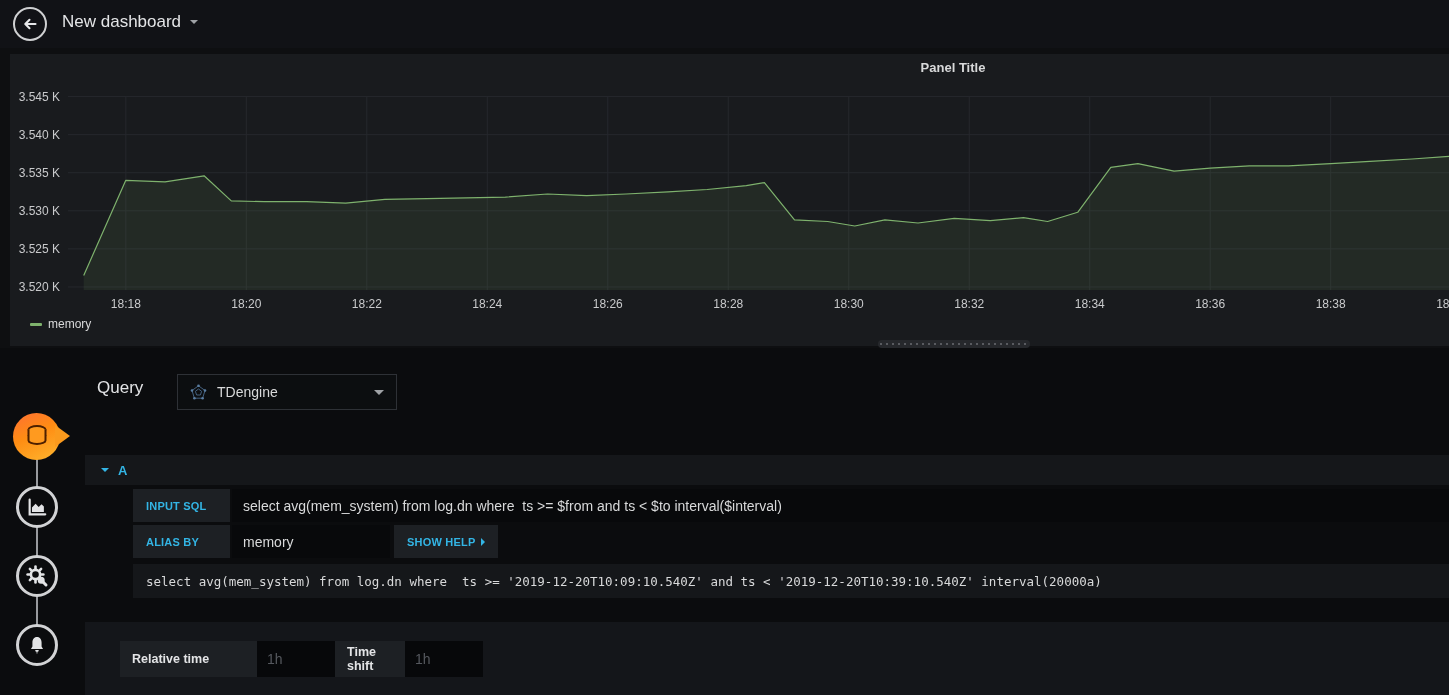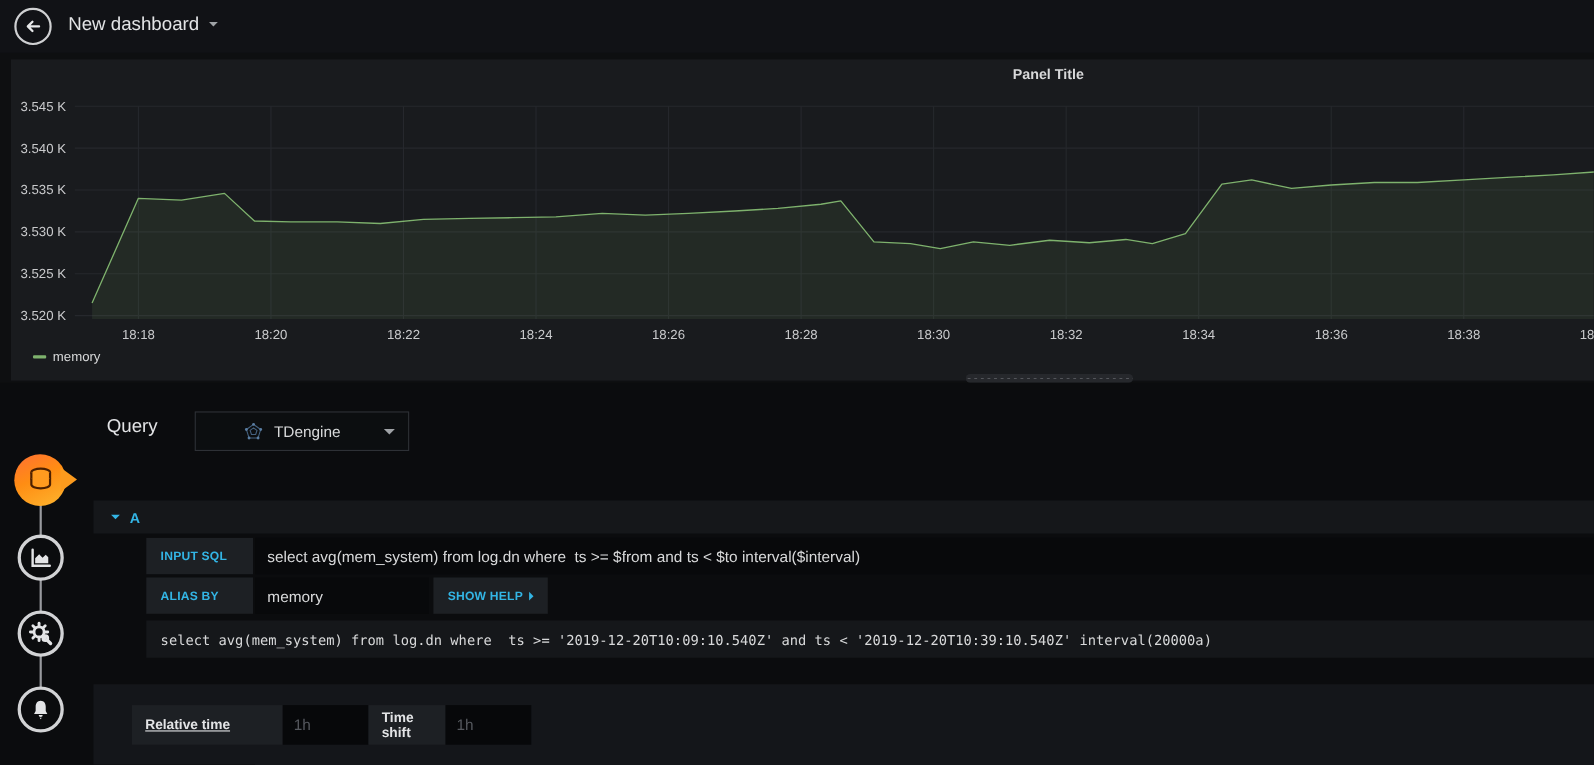--- a/index.html
+++ b/index.html
@@ -37,22 +37,22 @@
   #tab-queries{position:absolute;left:13px;top:413px;width:58px;height:48px;cursor:pointer;z-index:2;}
   #tab-queries .blob{position:absolute;left:0;top:0;width:47px;height:47px;border-radius:50%;
     background:linear-gradient(155deg,#ff7033 0%,#ff8d13 45%,#fdb62f 100%);}
   #tab-queries .tail{position:absolute;left:42px;top:12px;width:0;height:0;
     border-top:11px solid transparent;border-bottom:11px solid transparent;border-left:15px solid #fb9a1d;}
   #tab-queries svg{position:absolute;left:11px;top:10px;}
   
   #query-section{position:absolute;left:85px;top:360px;width:1364px;height:335px;}
   #query-header{position:absolute;left:12px;top:18px;display:flex;align-items:center;}
   #query-heading{font-size:17px;font-weight:500;color:#e3e4e6;}
-  #ds-select{position:absolute;left:80px;top:-4px;width:195px;height:36px;background:#0c0e10;
-    border:1px solid #2e3136;box-sizing:border-box;display:flex;align-items:center;cursor:pointer;padding-left:32px;}
+  #ds-select{position:absolute;left:80px;top:-4px;width:220px;height:36px;background:#0c0e10;
+    border:1px solid #2e3136;box-sizing:border-box;display:flex;align-items:center;cursor:pointer;}
   #ds-select .name{font-size:14px;color:#d8d9da;margin-left:10px;flex:1;}
   #ds-select svg{margin-left:12px;}
   #ds-select .caret-down{margin-right:12px;}
   #ref-row{position:absolute;left:0;top:95px;width:1364px;height:30px;background:#15171a;
     display:flex;align-items:center;cursor:pointer;}
   #ref-row .caret-down{margin-left:16px;}
   #ref-row .ref-letter{margin-left:9px;font-size:13px;font-weight:bold;color:#33b5e5;}
   .q-row{position:absolute;left:48px;height:33px;display:flex;}
   .q-label{width:97px;background:#1d2024;color:#33b5e5;font-size:11px;font-weight:bold;
     display:flex;align-items:center;padding-left:13px;box-sizing:border-box;letter-spacing:.2px;}
@@ -229,21 +229,21 @@
       <span class="caret-right blue"></span>
     </button>
   </div>
 
   <div id="sql-preview">
     <code>select avg(mem_system) from log.dn where  ts &gt;= '2019-12-20T10:09:10.540Z' and ts &lt; '2019-12-20T10:39:10.540Z' interval(20000a)</code>
   </div>
 
   <div id="time-options">
     <div class="t-cell" style="left:35px;">
-      <div class="t-label" style="width:137px;text-decoration:underline;">Relative time</div>
+      <div class="t-label" style="width:137px;">Relative time</div>
       <input class="t-input" style="width: 78px;" placeholder="1h">
     </div>
     <div class="t-cell" style="left:250px;">
       <div class="t-label" style="width:70px;">Time shift</div>
       <input class="t-input" style="width: 78px;" placeholder="1h">
     </div>
   </div>
 
 </div>
 

